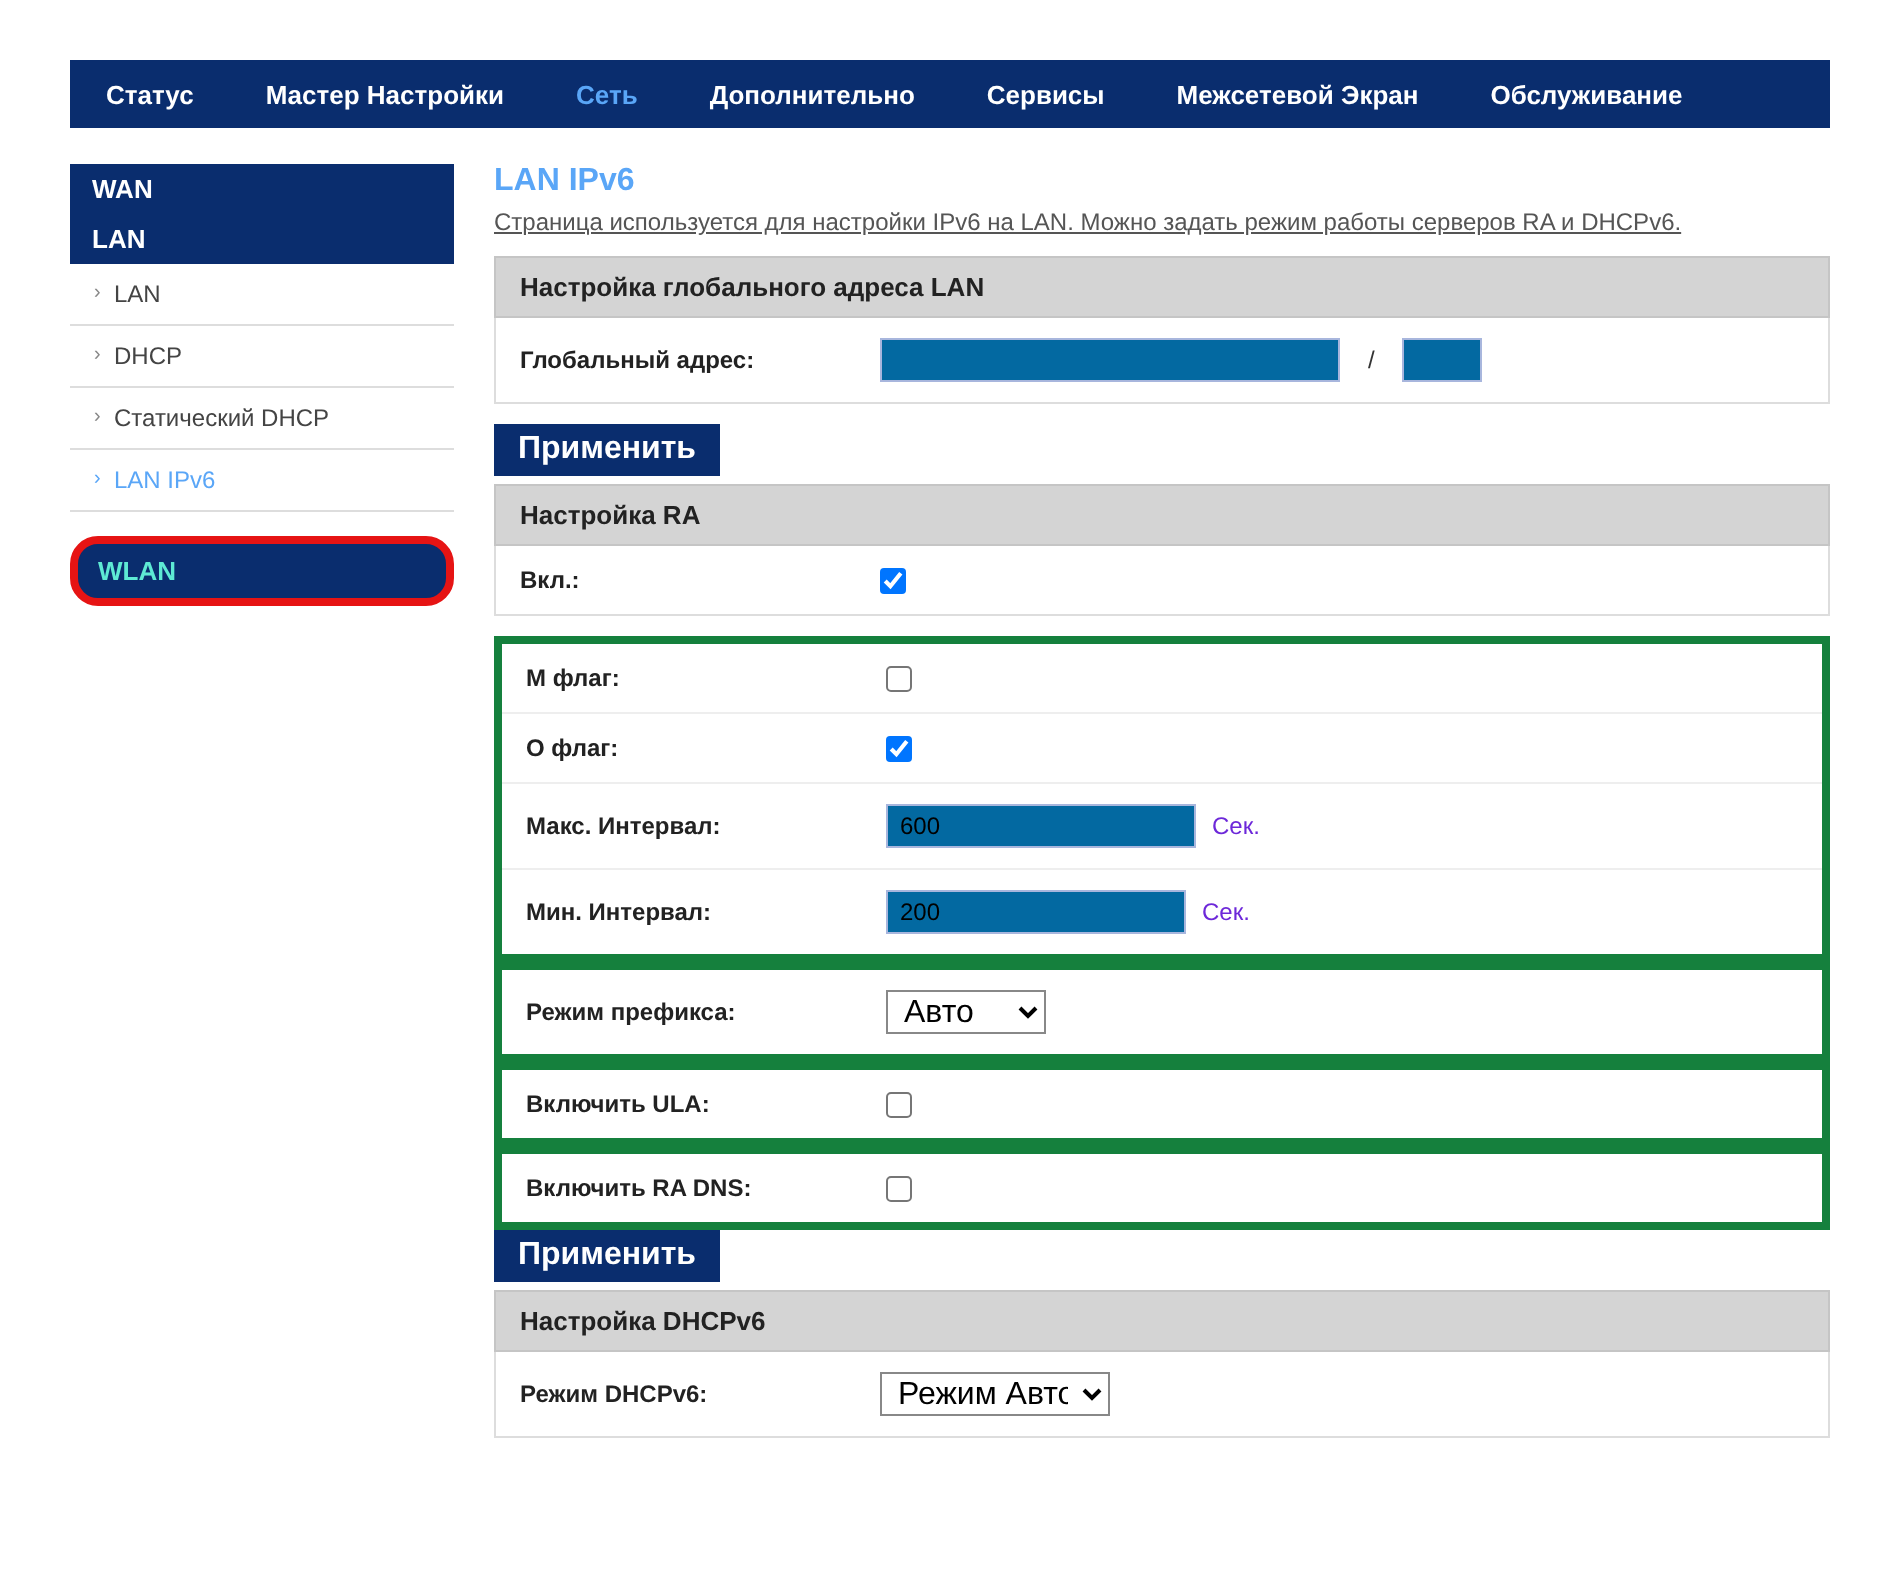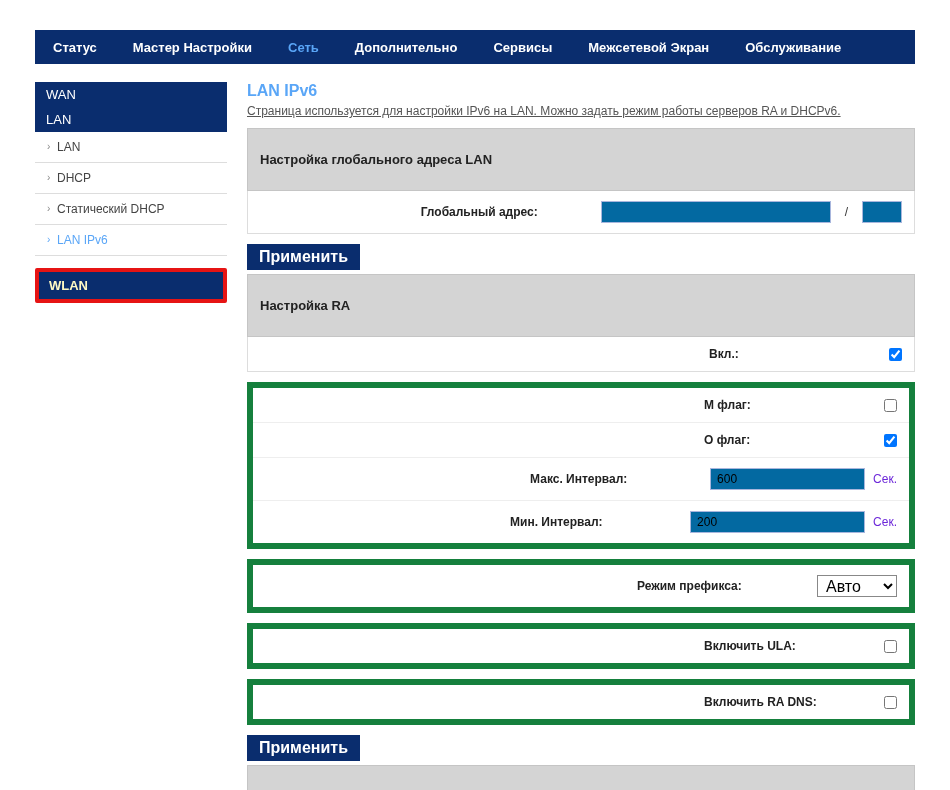--- a/index.html
+++ b/index.html
@@ -29,21 +29,21 @@
   display: flex;
   align-items: center;
   cursor: pointer;
 }
 .topnav .nav-item.active { color: #5aa6f7; }
 .layout { display: flex; margin-top: 18px; }
 .sidebar { width: 192px; flex-shrink: 0; }
 .side-header {
   background: #0a2d6e;
   color: #fff;
-  font-weight: normal;
+  font-weight: bold;
   font-size: 13px;
   padding: 4px 10px;
   border: 1px solid #0a2d6e;
 }
 .side-sub {
   border-bottom: 1px solid #ddd;
   padding: 8px 6px 8px 22px;
   color: #444;
   cursor: pointer;
   position: relative;
@@ -54,26 +54,26 @@
   left: 12px;
   color: #888;
   font-size: 10px;
   top: 9px;
 }
 .side-sub.active { color: #5aa6f7; }
 .side-sub.active::before { color: #5aa6f7; }
 .side-highlight {
   margin-top: 12px;
   background: #0a2d6e;
-  color: #fef9c3;
+  color: #5eead4;
   font-weight: bold;
   font-size: 13px;
   padding: 6px 10px;
   border: 4px solid #e61414;
-  border-radius: 2px;
+  border-radius: 14px;
   position: relative;
 }
 .main { flex: 1; margin-left: 20px; }
 .page-title {
   color: #5aa6f7;
   font-size: 16px;
   font-weight: bold;
   margin-bottom: 4px;
 }
 .page-desc {
@@ -81,36 +81,34 @@
   font-size: 12px;
   margin-bottom: 10px;
   text-decoration: underline;
 }
 .section-head {
   background: #d4d4d4;
   border: 1px solid #c5c5c5;
   color: #222;
   font-weight: bold;
   font-size: 13px;
-  padding: 23px 12px;
+  padding: 7px 12px;
 }
 .panel {
   border: 1px solid #ddd;
   border-top: none;
   margin-bottom: 10px;
 }
 .panel-standalone {
-  border: 6px solid #15803d;
-  margin-bottom: 10px;
+  border: 4px solid #15803d;
 }
 .row {
   display: flex;
   align-items: center;
   padding: 10px 12px;
-  justify-content: flex-end;
 }
 .row + .row { border-top: 1px solid #eee; }
 .row .label {
   width: 180px;
   font-weight: bold;
   color: #222;
 }
 .row .field {
   display: flex;
   align-items: center;
@@ -217,21 +215,21 @@
       <div class="row">
         <div class="label">Макс. Интервал:</div>
         <div class="field">
           <input type="text" style="width: 155px;" value="600">
           <span class="unit">Сек.</span>
         </div>
       </div>
       <div class="row">
         <div class="label">Мин. Интервал:</div>
         <div class="field">
-          <input type="text" style="width: 175px;" value="200">
+          <input type="text" style="width: 150px;" value="200">
           <span class="unit">Сек.</span>
         </div>
       </div>
     </div>
 
     <div class="panel-standalone">
       <div class="row">
         <div class="label">Режим префикса:</div>
         <div class="field">
           <select style="width:80px">
@@ -256,16 +254,26 @@
         <div class="field">
               <input type="checkbox" style="">
             </div>
       </div>
     </div>
 
     <button class="btn-apply">Применить</button>
 
     
     <div class="section-head">Настройка DHCPv6</div>
+    <div class="panel">
+      <div class="row">
+        <div class="label">Режим DHCPv6:</div>
+        <div class="field">
+          <select style="width:115px">
+            <option>Режим Авто</option>
+          </select>
+        </div>
+      </div>
+    </div>
 
   </div>
 </div>
 </div>
 
 </body></html>

